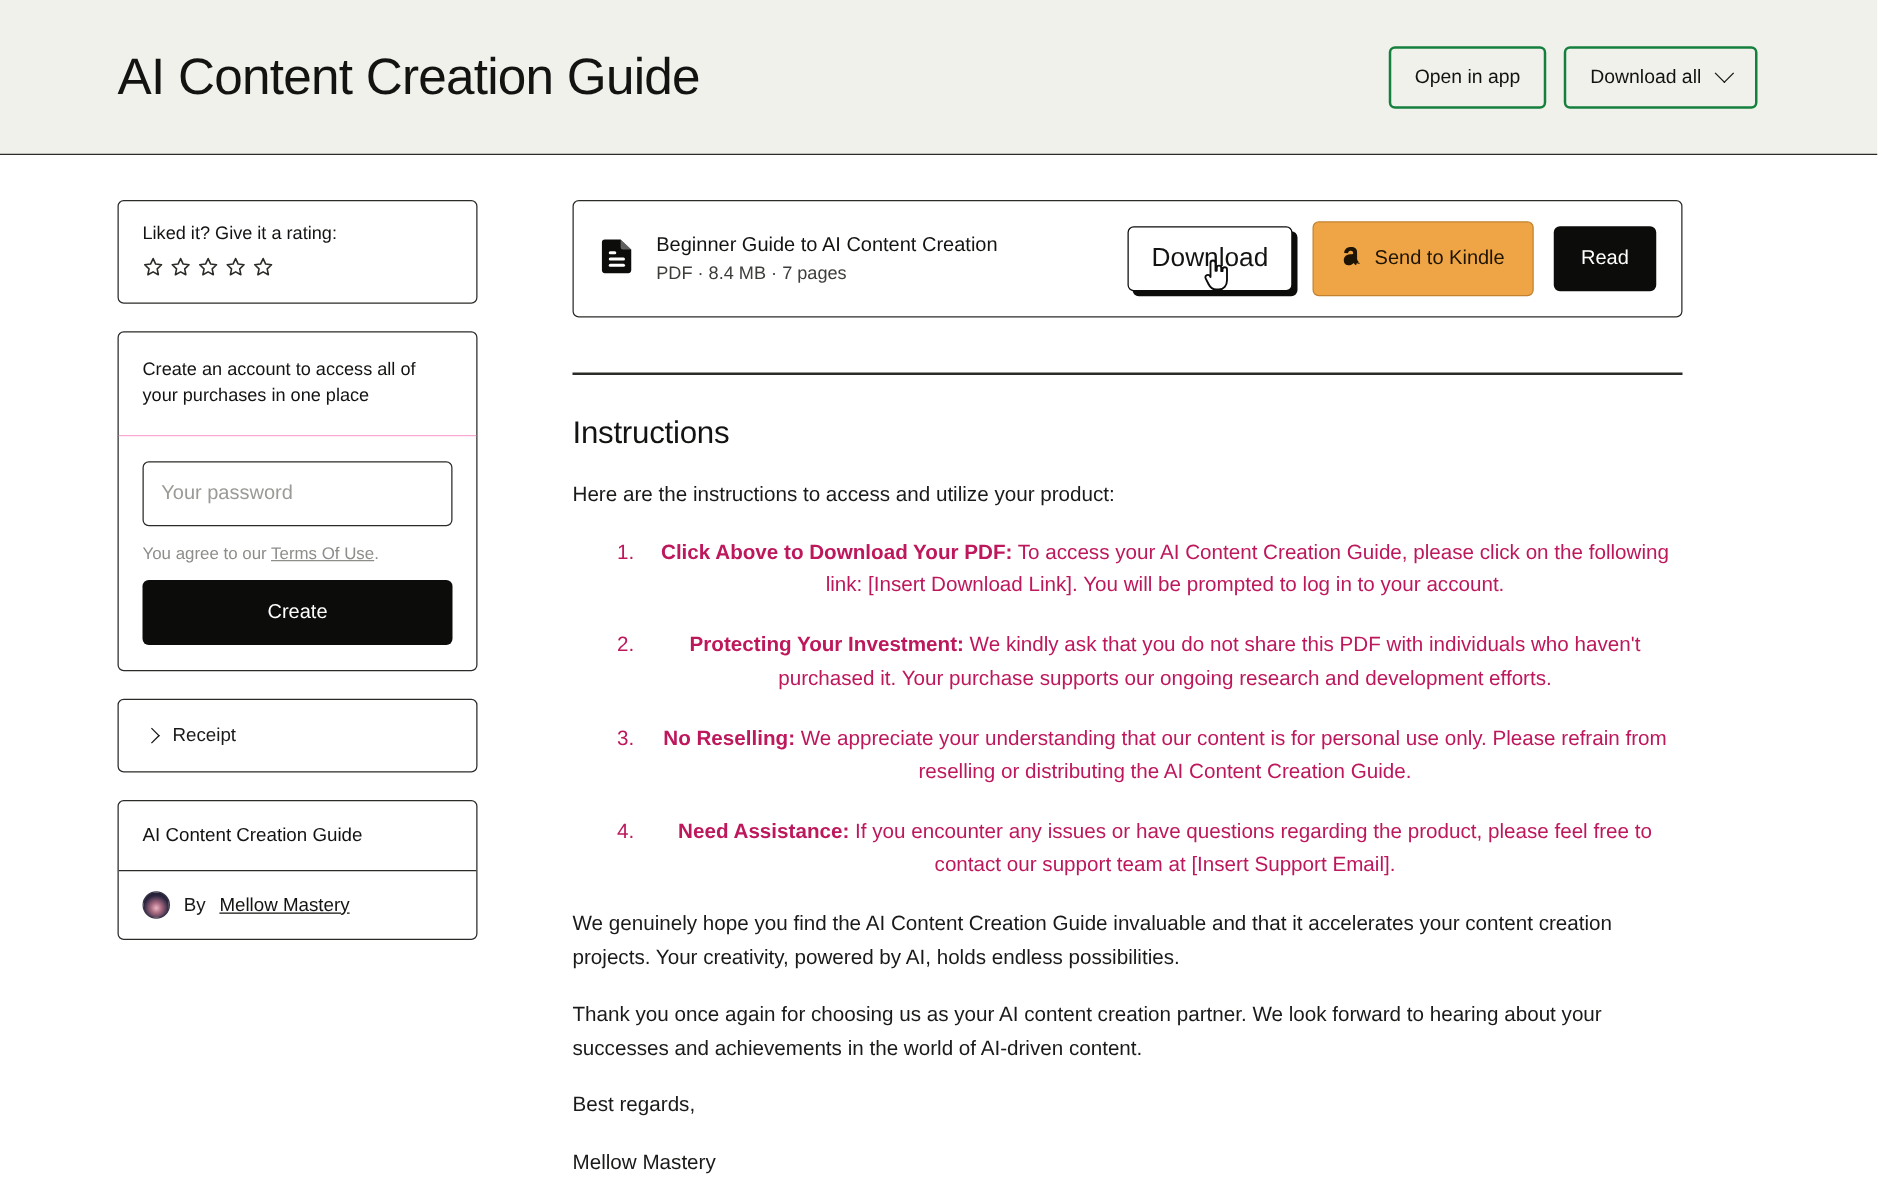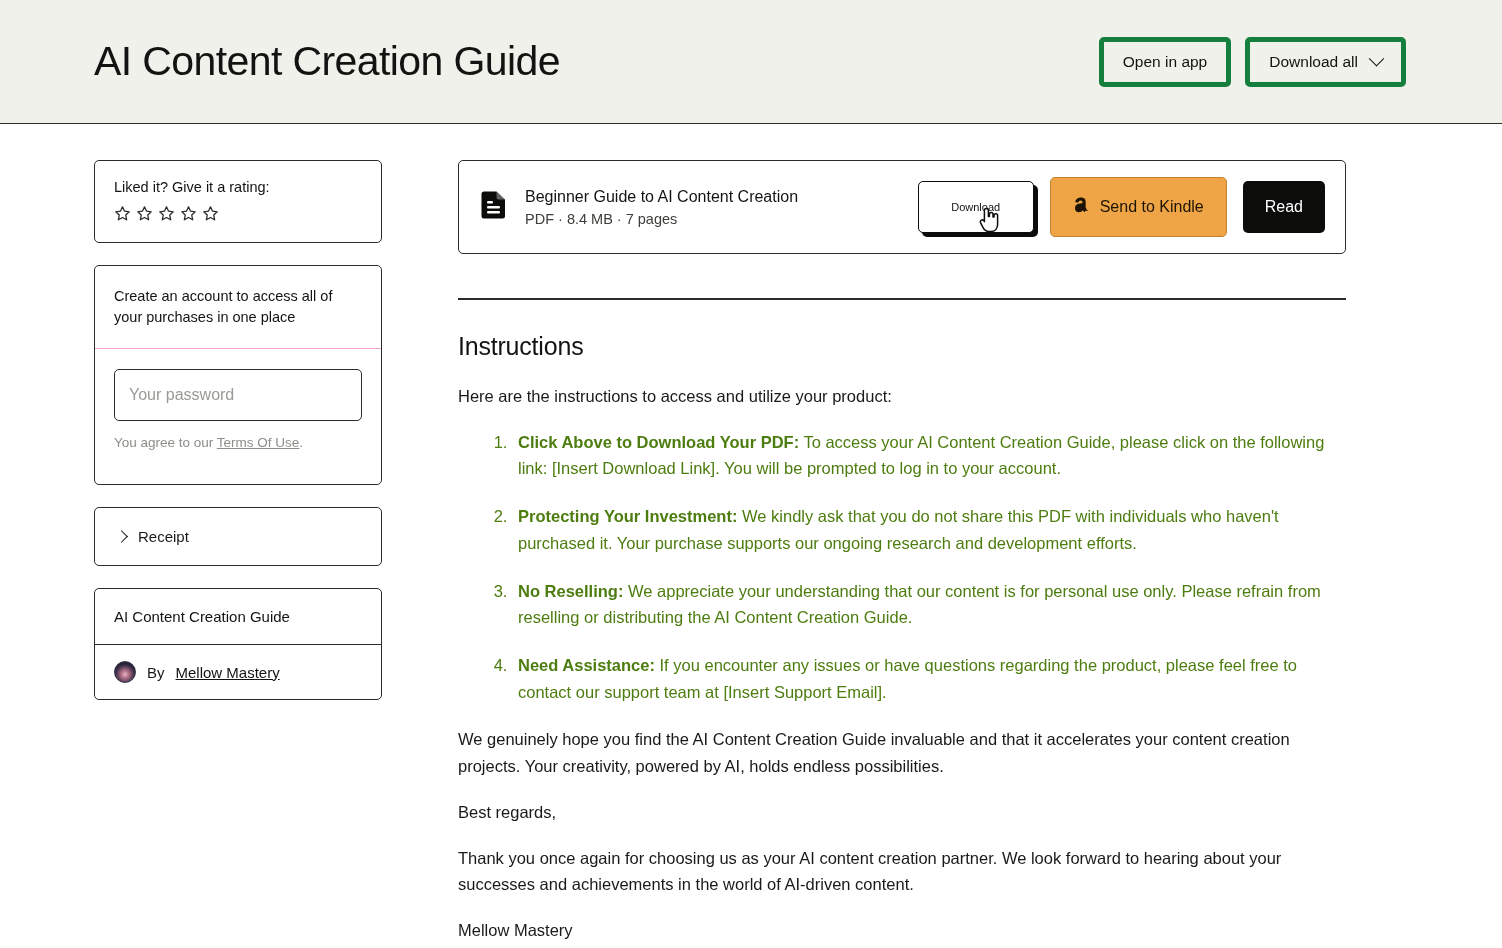--- a/index.html
+++ b/index.html
@@ -37,21 +37,21 @@
   }
 
   .header-actions {
     display: flex;
     align-items: center;
     gap: 14px;
   }
 
   .hdr-btn {
     background: #F1F1EC;
-    border: 5px solid #15803d;
+    border: 2px solid #15803d;
     border-radius: 5px;
     padding: 0 19px;
     height: 50px;
     font-size: 15.5px;
     font-family: "Liberation Sans", sans-serif;
     color: #131311;
     cursor: pointer;
     display: flex;
     align-items: center;
     gap: 13px;
@@ -241,30 +241,31 @@
   .file-actions {
     display: flex;
     align-items: center;
     gap: 16px;
     position: relative;
   }
 
   .btn-download {
     height: 52px;
     min-width: 116px;
-    padding: 0 30px;
+    padding: 0 18px;
     background: #ffffff;
     border: 1.5px solid #0c0c0b;
     border-radius: 5px;
-    font-size: 11px;
+    font-size: 21px;
     font-family: "Liberation Sans", sans-serif;
     color: #131311;
     cursor: pointer;
     box-shadow: 4px 4px 0 0 #0c0c0b;
     position: relative;
+    text-align: right;
   }
 
   .btn-kindle {
     height: 60px;
     padding: 0 22px;
     background: #EFA546;
     border: 1px solid #c2822f;
     border-radius: 5px;
     font-size: 16px;
     font-family: "Liberation Sans", sans-serif;
@@ -320,23 +321,24 @@
 
   ol.steps {
     margin: 0 0 0 0;
     padding-left: 54px;
     list-style-position: outside;
   }
 
   ol.steps li {
     font-size: 16.5px;
     line-height: 1.62;
-    color: #4d7c0f;
+    color: #be185d;
     margin-bottom: 21px;
     padding-left: 6px;
+    text-align: center;
   }
 
   ol.steps li b { font-weight: 700; }
 
   .closing { margin-top: 5px; }
 </style>
 </head>
 <body>
 
 <div class="page-header">
@@ -379,20 +381,21 @@
       </div>
     </div>
 
     <div class="card">
       <div class="acct-top">Create an account to access all of your purchases in one place</div>
       <div class="acct-body">
         <input class="pwd-input" type="text" placeholder="Your password" style="">
         <div class="terms">
           <span>You agree to our </span><a href="#">Terms Of Use</a><span>.</span>
         </div>
+        <button class="create-btn">Create</button>
       </div>
     </div>
 
     <div class="card">
       <div class="receipt-row">
         <span class="chevron-right"></span>
         <span>Receipt</span>
       </div>
     </div>
 
@@ -457,18 +460,18 @@
       </li>
       <li>
         <b>No Reselling:</b><span> We appreciate your understanding that our content is for personal use only. Please refrain from reselling or distributing the AI Content Creation Guide.</span>
       </li>
       <li>
         <b>Need Assistance:</b><span> If you encounter any issues or have questions regarding the product, please feel free to contact our support team at [Insert Support Email].</span>
       </li>
     </ol>
 
     <p class="para closing">We genuinely hope you find the AI Content Creation Guide invaluable and that it accelerates your content creation projects. Your creativity, powered by AI, holds endless possibilities.</p>
+    <p class="para">Thank you once again for choosing us as your AI content creation partner. We look forward to hearing about your successes and achievements in the world of AI-driven content.</p>
     <p class="para">Best regards,</p>
-    <p class="para">Thank you once again for choosing us as your AI content creation partner. We look forward to hearing about your successes and achievements in the world of AI-driven content.</p>
     <p class="para">Mellow Mastery</p>
 
   </main>
 </div>
 
 </body></html>

